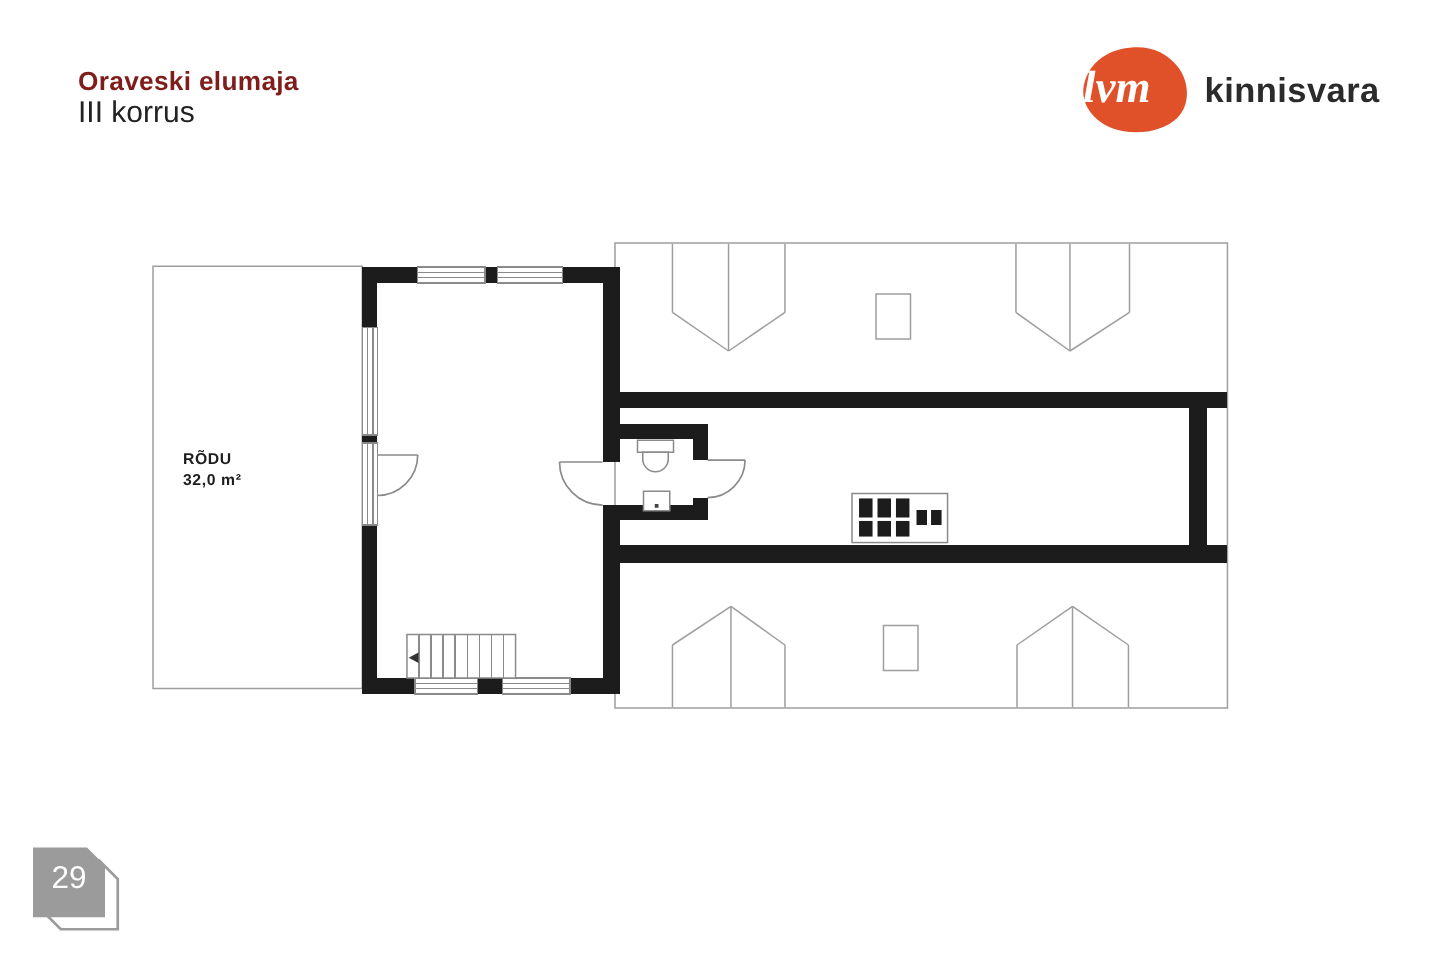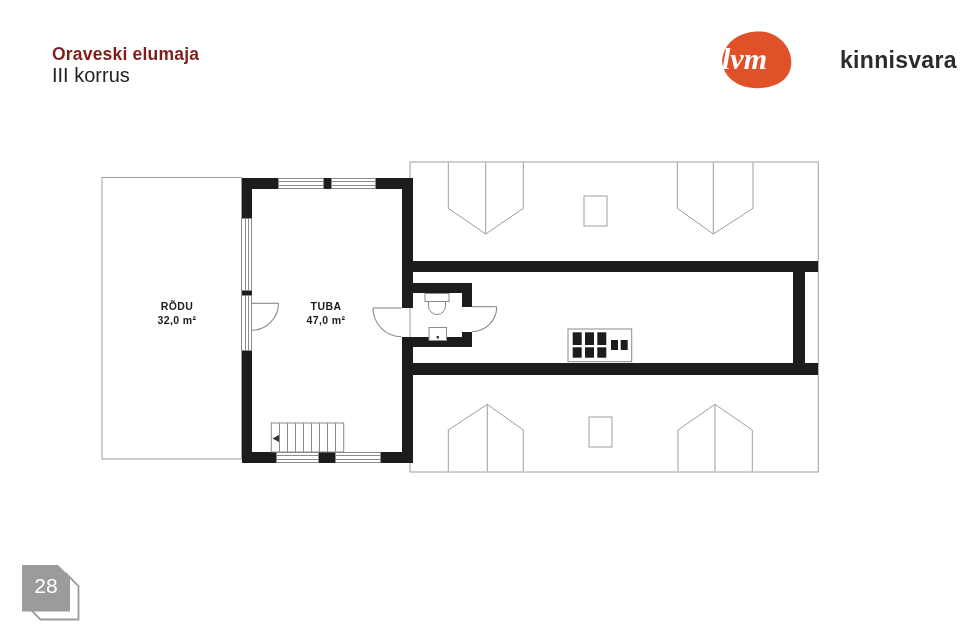--- a/index.html
+++ b/index.html
@@ -6,23 +6,23 @@
   .page{position:relative;width:960px;height:640px;background:#ffffff;overflow:hidden;
         font-family:"Liberation Sans", sans-serif;}
   .abs{position:absolute;}
   
   .title{left:52px;top:44px;font-size:17.5px;font-weight:bold;color:#7f1d1d;letter-spacing:.2px;}
   .subtitle{left:52px;top:64px;font-size:20px;font-weight:normal;color:#222;}
   
   .lvm-text{left:722px;top:42px;width:69px;text-align:left;
             font-family:"Liberation Serif", serif;font-style:italic;font-weight:bold;
             font-size:30px;color:#ffffff;}
-  .brand-text{left:840px;top:47px;font-size:23px;font-weight:bold;color:#2b2b2b;letter-spacing:.3px;}
-  
-  .room-label{width:110px;text-align:center;font-size:10.5px;font-weight:600;
+  .brand-text{left:803px;top:47px;font-size:23px;font-weight:bold;color:#2b2b2b;letter-spacing:.3px;}
+  
+  .room-label{width:110px;font-size:10.5px;font-weight:600;
               color:#1d1d1d;letter-spacing:.4px;line-height:1.35;}
   .room-rodu{left:122px;top:299px;}
   .room-tuba{left:271px;top:299px;}
   
   .page-num{left:22px;top:574px;width:48px;text-align:center;font-size:21px;color:#ffffff;}
   
   svg{position:absolute;left:0;top:0;}
   .wall{fill:#1c1c1c;shape-rendering:crispEdges;}
   .thin{fill:#ffffff;stroke:#9e9e9e;stroke-width:1;}
   .thinline{stroke:#9e9e9e;stroke-width:1;fill:none;}
@@ -199,20 +199,16 @@
   <div class="abs title">Oraveski elumaja</div>
   <div class="abs subtitle">III korrus</div>
 
   <div class="abs lvm-text">lvm</div>
   <div class="abs brand-text">kinnisvara</div>
 
   <div class="abs room-label room-rodu">
     <div>RÕDU</div>
     <div>32,0 m²</div>
   </div>
-  <div class="abs room-label room-tuba">
-    <div>TUBA</div>
-    <div>47,0 m²</div>
-  </div>
-
-  <div class="abs page-num">28</div>
+
+  <div class="abs page-num">29</div>
 
 </div>
 
 </body></html>

